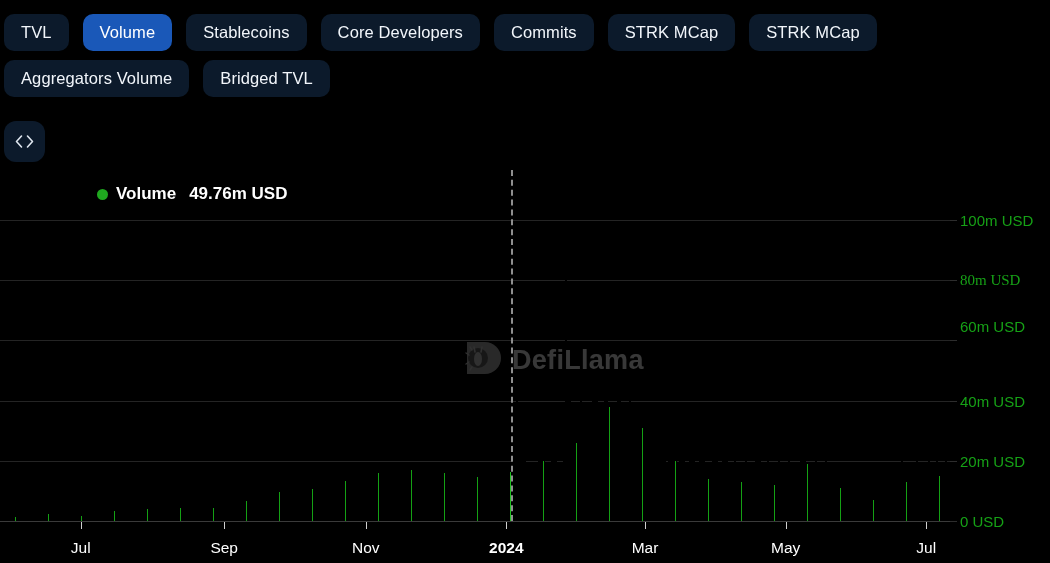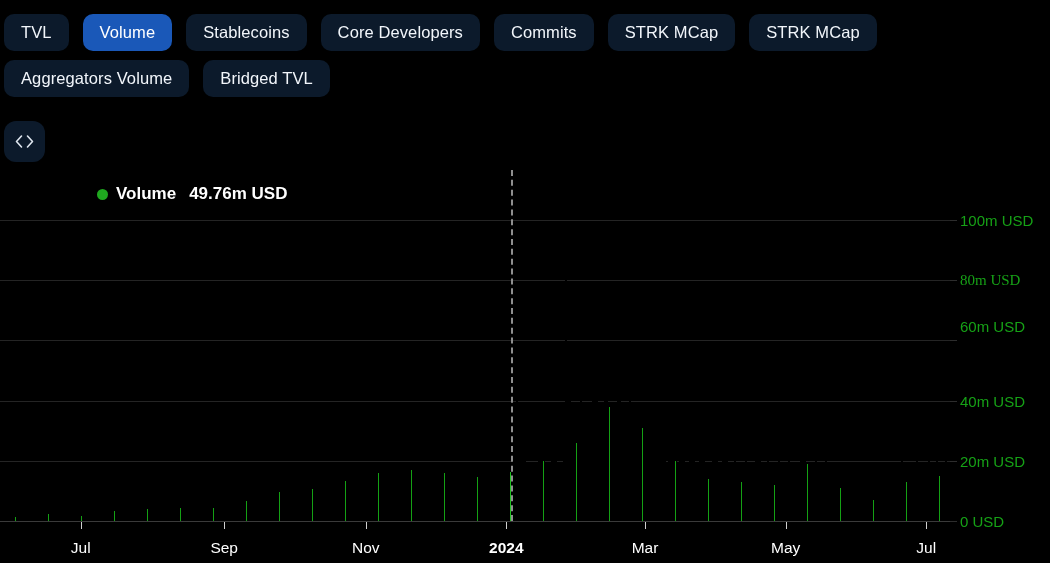--- a/index.html
+++ b/index.html
@@ -670,14 +670,26 @@
   </div>
 
   <div class="tooltip">
     <div class="tt-row">
       <span class="tt-dot"></span>
       <span class="tt-name">Volume</span>
       <span>49.76m USD</span>
     </div>
   </div>
 
+  <div class="watermark">
+    <span>
+      <svg width="40" height="40" viewBox="0 0 40 40">
+        <path d="M4 4 H22 a16 16 0 0 1 0 32 H4 Z" fill="#b9b9b9"></path>
+        <circle cx="15" cy="20" r="10" fill="#2a2a2a" opacity=".55"></circle>
+        <ellipse cx="15" cy="21" rx="4" ry="7" fill="#d8d8d8"></ellipse>
+        <path d="M12 14 L11 9 M18 14 L19 9" stroke="#d8d8d8" stroke-width="1.6" stroke-linecap="round"></path>
+        <path d="M6 17 L3 15 M6 24 L3 26 M9 12 L7 9 M9 29 L7 32" stroke="#d8d8d8" stroke-width="1.4" stroke-linecap="round"></path>
+      </svg>
+    </span>
+    <span class="wm-text">DefiLlama</span>
+  </div>
 
 </div>
 
 </body></html>

